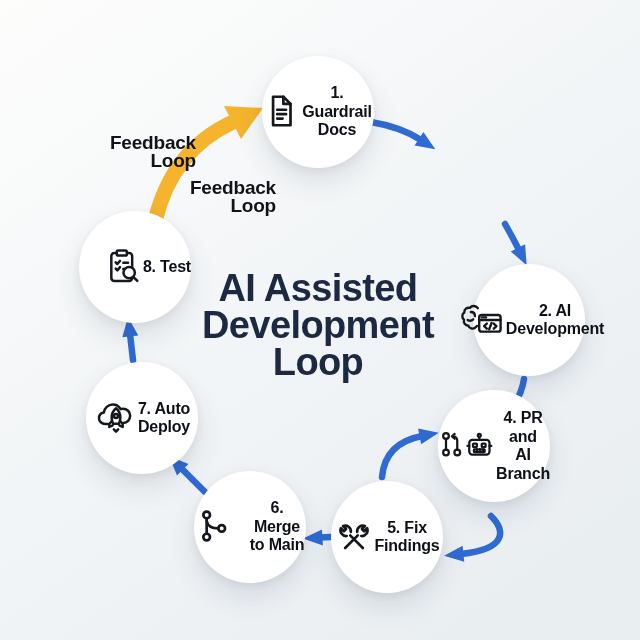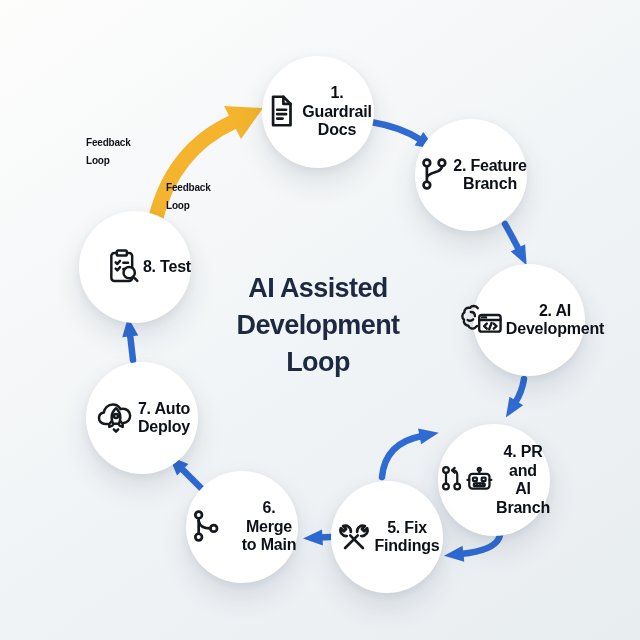--- a/index.html
+++ b/index.html
@@ -28,35 +28,35 @@
   }
   .node .icon{color:var(--icon-stroke,#15181D);margin-bottom:3px;display:flex;gap:2px;align-items:center;}
   .node .icon svg{display:block;}
   .node-label{
     font-weight:bold;font-size:16px;line-height:18.5px;color:var(--node-label,#0D1117);
     letter-spacing:-0.2px;
   }
   .n1{left:262px;top:56px;}
   .n2{left:415px;top:119px;}
   .n3{left:473px;top:264px;}
-  .n4{left:438px;top:424px;text-align:center;}
+  .n4{left:438px;top:390px;text-align:center;}
   .n5{left:331px;top:481px;}
-  .n6{left:186px;top:471px;gap:16px;}
+  .n6{left:194px;top:471px;gap:16px;}
   .n7{left:86px;top:362px;}
   .n8{left:79px;top:211px;justify-content:flex-end;}
   
   #title{
     position:absolute;z-index:2;left:186px;top:270px;width:264px;text-align:center;
-    font-weight:bold;font-size:27px;line-height:37px;letter-spacing:-0.6px;
+    font-weight:bold;font-size:38px;line-height:37px;letter-spacing:-0.6px;
     color:var(--title-text,#1C2940);
   }
   
   .fb-label{
-    position:absolute;z-index:3;width:110px;text-align:left;
-    font-weight:bold;font-size:10px;line-height:17.5px;color:#101318;letter-spacing:-0.2px;
+    position:absolute;z-index:3;width:110px;text-align:right;
+    font-weight:bold;font-size:19px;line-height:17.5px;color:#101318;letter-spacing:-0.2px;
   }
   .fb-a{left:86px;top:134px;}
   .fb-b{left:166px;top:179px;}
 </style>
 </head>
 <body>
 
 <div id="canvas">
 
   <svg id="flow" width="640" height="640" viewBox="0 0 640 640">
@@ -101,35 +101,20 @@
         <path d="M13.5 3 V7.5 H18"></path>
         <path d="M9.6 11.2 H15.2 M9.6 14 H15.2 M9.6 16.8 H13"></path>
       </svg>
     </span>
     <div class="node-label">
       <div>1. Guardrail</div>
         <div>Docs</div>
     </div>
   </div>
 
-  <div class="node n2">
-    <span class="icon">
-      <svg width="38" height="38" viewBox="0 0 24 24" fill="none" stroke="currentColor" stroke-width="1.7" stroke-linecap="round" stroke-linejoin="round">
-        <circle cx="7.5" cy="5" r="2.1"></circle>
-        <circle cx="17" cy="5" r="2.1"></circle>
-        <circle cx="7.5" cy="19" r="2.1"></circle>
-        <path d="M7.5 7.1 V16.9"></path>
-        <path d="M17 7.1 C17 11.6 9.5 10.4 7.8 13.6"></path>
-      </svg>
-    </span>
-    <div class="node-label">
-      <div>2. Feature</div>
-        <div>Branch</div>
-    </div>
-  </div>
 
   <div class="node n3">
     <span class="icon">
       <svg width="52" height="38" viewBox="0 0 32 24" fill="none" stroke="currentColor" stroke-width="1.5" stroke-linecap="round" stroke-linejoin="round">
         <path d="M14.6 5.2 C13.5 3.4 10.8 3.3 9.7 5 C7.8 4.4 5.9 5.9 6.1 7.9 C4.5 8.9 4.4 11.3 5.9 12.4 C5.3 14.3 6.7 16.2 8.7 16.3 C9.3 18 11.5 18.6 12.9 17.5 L14.2 16.4"></path>
         <path d="M10.2 7.6 C11.8 7.6 12.8 8.7 12.8 10.2"></path>
         <path d="M8.2 12.6 C9.4 13.3 10.8 13.1 11.7 12.2"></path>
         <rect x="15.5" y="9.5" width="13.5" height="10.5" rx="1.6"></rect>
         <path d="M15.5 12.6 H29"></path>
         <path d="M17.3 11 H19.8"></path>

